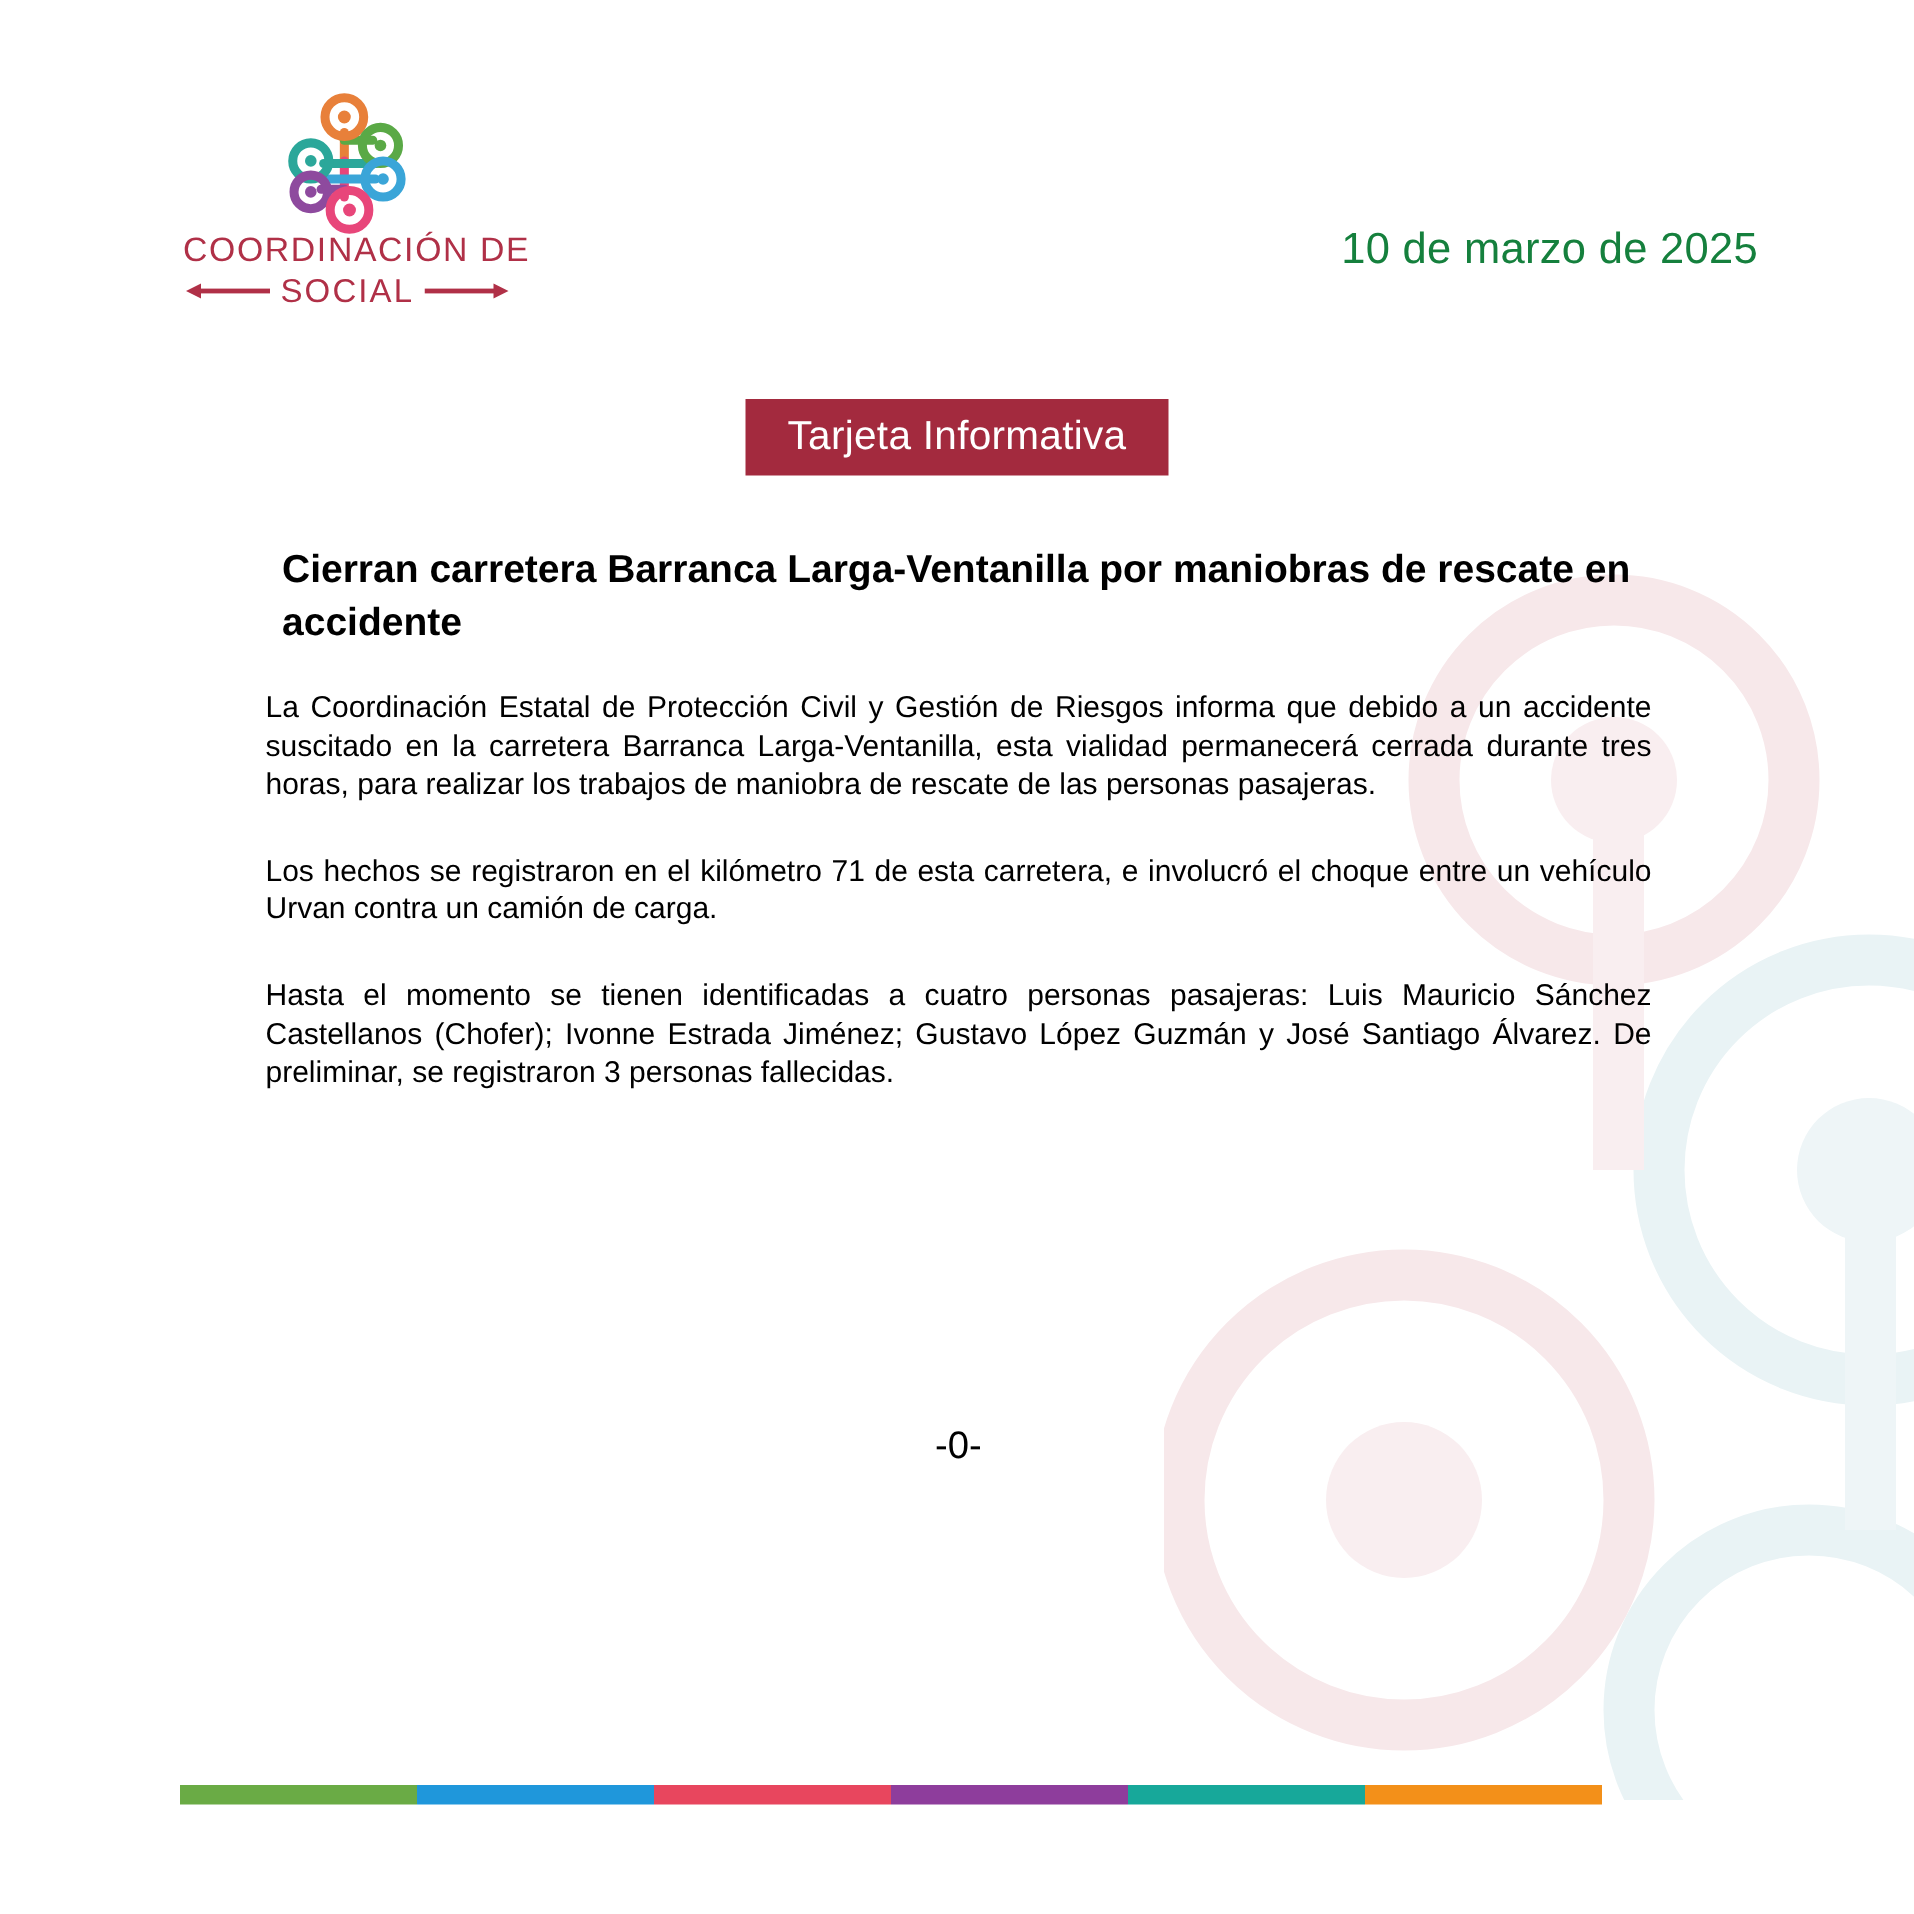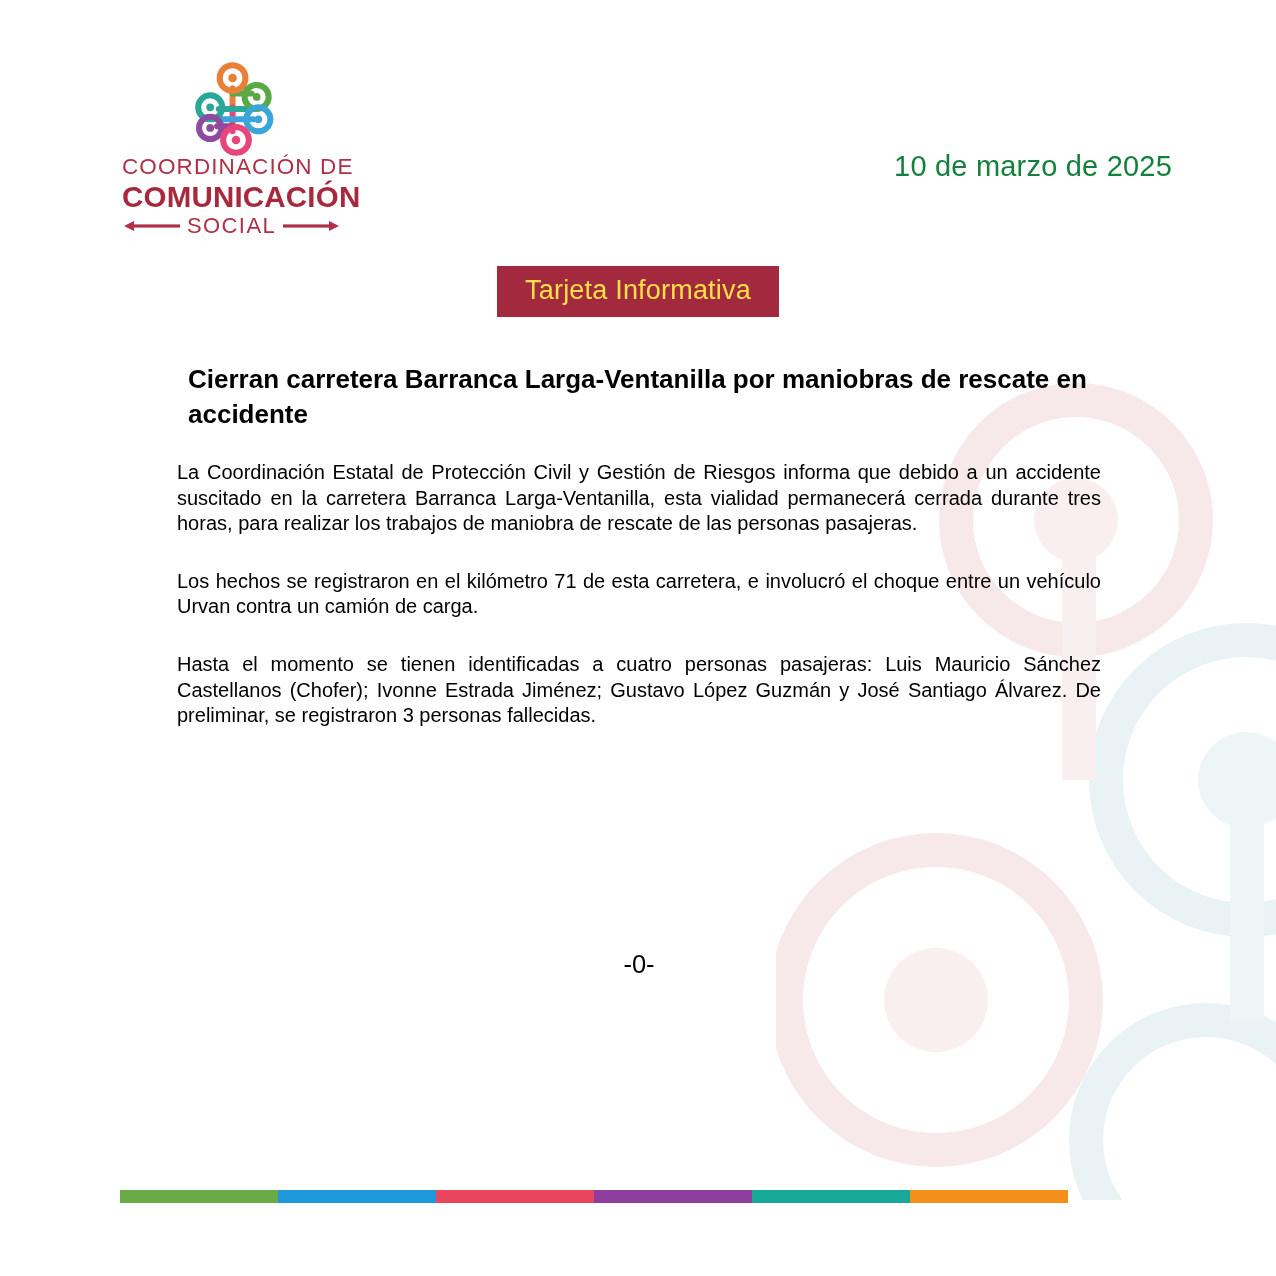--- a/index.html
+++ b/index.html
@@ -100,21 +100,21 @@
     position: absolute;
     left: 0;
     top: 266px;
     width: 1276px;
     text-align: center;
     z-index: 2;
   }
   .banner {
     display: inline-block;
     background: #a32a3e;
-    color: #fde047;
+    color: #ffffff;
     font-size: 27px;
     letter-spacing: 0.2px;
     padding: 9px 28px 11px 28px;
   }
 
   
   .headline {
     position: absolute;
     left: 188px;
     top: 345px;
@@ -233,21 +233,20 @@
         </g>
 
         <g>
           <circle cx="50" cy="90" r="15" fill="none" stroke="#e8467a" stroke-width="7"></circle>
           <circle cx="50" cy="90" r="5" fill="#e8467a"></circle>
         </g>
       </svg>
 
       <div class="logo-text">
         <div class="logo-line1">COORDINACIÓN DE</div>
-        <div class="logo-line2">COMUNICACIÓN</div>
         <div class="logo-line3">
           <svg class="arrow-svg" width="58" height="14" viewBox="0 0 58 14" aria-hidden="true">
             <path d="M2 7 L12 2 L12 12 Z" fill="#b03047"></path>
             <rect x="10" y="5.4" width="48" height="3.2" fill="#b03047"></rect>
           </svg>
           <span class="social-word">SOCIAL</span>
           <svg class="arrow-svg" width="58" height="14" viewBox="0 0 58 14" aria-hidden="true">
             <rect x="0" y="5.4" width="48" height="3.2" fill="#b03047"></rect>
             <path d="M56 7 L46 2 L46 12 Z" fill="#b03047"></path>
           </svg>

